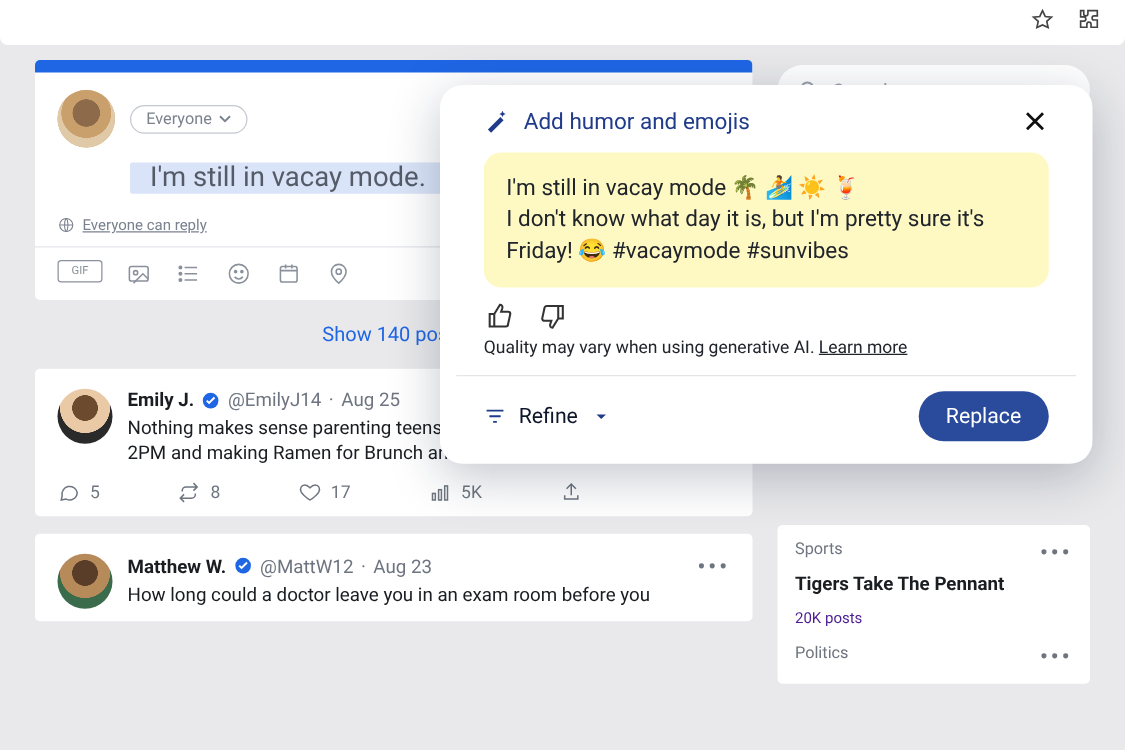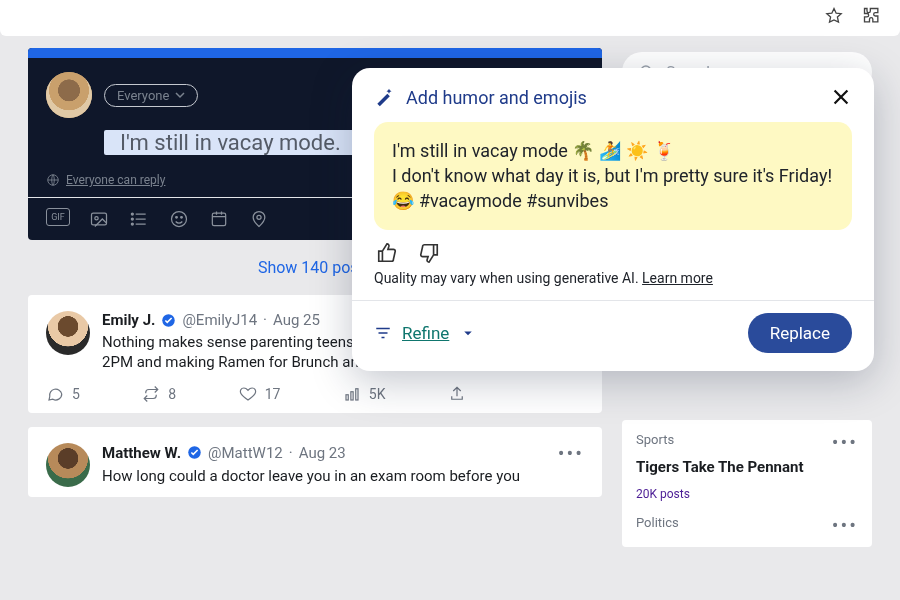--- a/index.html
+++ b/index.html
@@ -7,35 +7,35 @@
 
   
   .browser-bar { position: absolute; top: 0; left: 0; right: 0; height: 36px; background: #fff; border-bottom-left-radius: 6px; border-bottom-right-radius: 6px; display: flex; align-items: center; justify-content: flex-end; padding: 0 18px; gap: 18px; }
   .browser-bar svg { width: 20px; height: 20px; stroke: #444; fill: none; stroke-width: 1.6; }
 
   .workspace { position: absolute; top: 48px; left: 28px; right: 28px; bottom: 0; display: flex; gap: 20px; }
 
   
   .col-left { flex: 1 1 auto; display: flex; flex-direction: column; }
 
-  .composer { background: #0f172a; border-radius: 4px; overflow: hidden; }
+  .composer { background: #ffffff; border-radius: 4px; overflow: hidden; }
   .composer-top-bar { height: 10px; background: #1f66e5; }
   .composer-head { display: flex; align-items: center; gap: 12px; padding: 14px 18px 6px; }
   .avatar { width: 46px; height: 46px; border-radius: 50%; background: #c9a06c; position: relative; overflow: hidden; }
   .avatar::after { content:""; position:absolute; inset:0; background: radial-gradient(circle at 50% 40%, #8d6b4a 30%, #c9a06c 31% 55%, #e0c9a6 56%); }
   .audience-chip { border: 1px solid #c4c8cf; color: #7a828e; border-radius: 16px; padding: 3px 12px; font-size: 13px; display: inline-flex; align-items: center; gap: 6px; cursor: pointer; }
   .audience-chip svg { width: 10px; height: 10px; }
   .composer-text { padding: 6px 18px 14px 76px; font-size: 22px; color: #545b67; }
   .composer-text span { background: #d9e4f8; border-radius: 2px; padding: 0 16px; }
   .reply-row { display:flex; align-items:flex-start; gap:6px; padding: 4px 18px 10px 18px; color:#7a828e; font-size:12px;text-decoration:underline; }
   .reply-row svg { width:14px; height:14px; stroke:#7a828e; fill:none; stroke-width:1.5; }
   .composer-toolbar { border-top:1px solid #e3e5e9; padding: 10px 18px; display:flex; gap:18px; }
   .tb-btn { width:22px; height:22px; display:flex; align-items:center; justify-content:center; color:#8a919c; font-size:11px; }
   .tb-btn svg { width:20px; height:20px; stroke:#8a919c; fill:none; stroke-width:1.5; }
-  .tb-gif { border:1.5px solid #8a919c; border-radius:3px; font-weight:400; font-size:9px; width:24px; height:18px; display:flex; align-items:center; justify-content:center; }
+  .tb-gif { border:1.5px solid #8a919c; border-radius:3px; font-weight:400; font-size:9px; width:36px; height:18px; display:flex; align-items:center; justify-content:center; }
 
   .show-posts { text-align:center; color:#1f66e5; font-size:16px; padding: 18px 0; cursor:pointer; }
 
   .feed-card { background:#ffffff; border-radius:4px; padding: 16px 18px 10px; margin-bottom: 14px; }
   .feed-head { display:flex; gap:12px; }
   .feed-avatar { width:44px; height:44px; border-radius:50%; flex:0 0 auto; }
   .fa1 { background: radial-gradient(circle at 50% 35%, #6b4a2e 28%, #e9c9a6 29% 55%, #2a2a2a 56%); }
   .fa2 { background: radial-gradient(circle at 50% 35%, #5a3d28 28%, #b78a5a 29% 55%, #3a6b4a 56%); }
   .feed-meta { flex:1; }
   .name-line { display:flex; align-items:center; gap:6px; font-size:15px; color:#1a1d21; }
@@ -53,33 +53,33 @@
   .search-pill { background:#fff; border-radius:24px; height:40px; display:flex; align-items:center; gap:10px; padding:0 16px; color:#9aa1ab; }
   .search-pill svg { width:18px; height:18px; stroke:#9aa1ab; fill:none; stroke-width:2; }
   .trend-card { background:#fff; border-radius:4px; padding: 12px 14px; }
   .trend-cat { color:#6e7580; font-size:13px; }
   .trend-title { font-weight:700; font-size:15px; color:#1a1d21; margin:11px 0; }
   .trend-sub { color:#4c1d95; font-size:12px; }
   .trend-row { display:flex; justify-content:space-between; align-items:flex-start; }
   .trend-row + .trend-row { margin-top:14px; }
 
   
-  .popover { position:absolute; top:68px; left:352px; width:522px; background:#fff; border-radius:18px; box-shadow: 0 10px 40px rgba(20,30,60,0.25); padding: 18px 22px 18px; }
+  .popover { position:absolute; top:68px; left:352px; width:522px; background:#fff; border-radius:18px; box-shadow: 0 10px 40px rgba(20,30,60,0.25); padding: 18px 35px 18px; }
   .pop-head { display:flex; align-items:center; gap:12px; }
   .pop-head .title { color:#1f3b8a; font-size:18px; flex:1; }
   .wand { width:20px; height:20px; }
   .close-x { width:22px; height:22px; cursor:pointer; }
   .suggestion { background:#fef9c3; border-radius:14px; padding:16px 18px; margin-top:14px; font-size:18px; color:#20242b; line-height:1.4; }
   .fb-row { display:flex; gap:20px; margin:12px 2px 6px; }
   .fb-row svg { width:22px; height:22px; stroke:#333; fill:none; stroke-width:1.8; cursor:pointer; }
   .disclaimer { font-size:14px; color:#20242b; margin-top:2px; }
   .disclaimer .lm { text-decoration:underline; cursor:pointer; }
   .pop-divider { height:1px; background:#e3e5e9; margin:14px -22px 12px; }
   .pop-foot { display:flex; align-items:center; justify-content:space-between; }
-  .refine { display:flex; align-items:center; gap:10px; color:#0f766e; font-size:17px; cursor:pointer;text-decoration:underline; }
+  .refine { display:flex; align-items:center; gap:10px; color:#0f172a; font-size:17px; cursor:pointer; }
   .refine svg { width:18px; height:18px; stroke:#1f3b8a; fill:none; stroke-width:2; }
   .replace-btn { background:#2a4b9b; color:#fff; border:none; border-radius:22px; padding:10px 22px; font-size:17px; cursor:pointer; }
 </style>
 </head>
 <body>
 
 <div class="browser-bar">
   <span>
     <svg viewBox="0 0 24 24">
         <path d="M12 3l2.6 5.6 6 .6-4.5 4.1 1.3 6L12 16.8 6.6 19.3l1.3-6L3.4 9.2l6-.6z"></path>

